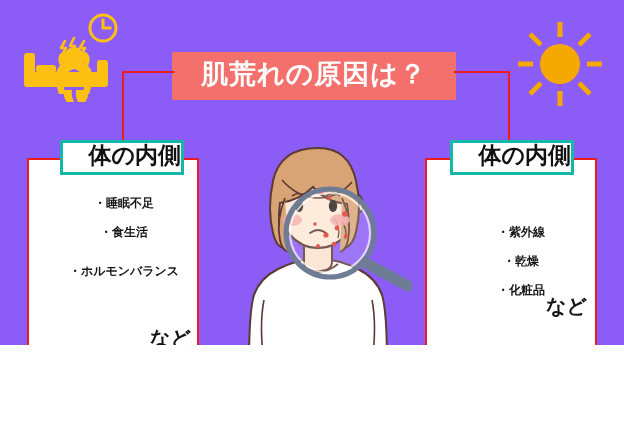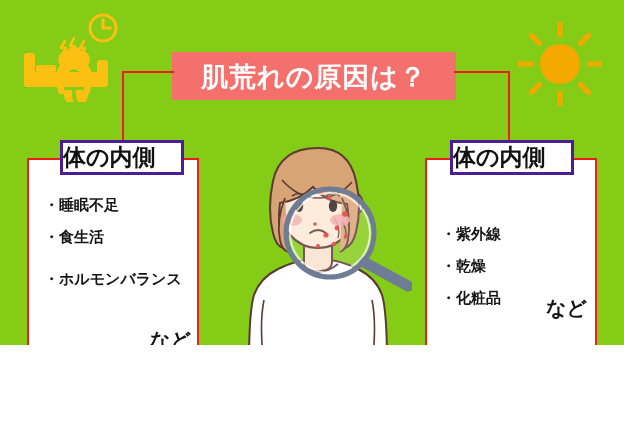--- a/index.html
+++ b/index.html
@@ -7,22 +7,23 @@
     padding: 0;
     background: #ffffff;
   }
   body {
     font-family: "DejaVu Sans", "Liberation Sans", sans-serif;
   }
   #canvas {
     position: relative;
     width: 624px;
     height: 345px;
-    background: #84cc16;
+    background: #8b5cf6;
     overflow: hidden;
+    font-family: Liberation Mono, monospace;
   }
 
   
   .title-banner {
     position: absolute;
     left: 172px;
     top: 52px;
     width: 284px;
     height: 48px;
     background: #f4706c;
@@ -49,49 +50,50 @@
 
   
   .cat-box {
     position: absolute;
     border: 2px solid #ee1c1c;
     background: #ffffff;
     box-sizing: border-box;
   }
   .cat-label {
     position: absolute;
-    border: 3px solid #4c1d95;
+    border: 3px solid #14b8a6;
     background: #ffffff;
     box-sizing: border-box;
     display: flex;
     align-items: center;
-    justify-content: flex-start;
+    justify-content: flex-end;
     z-index: 5;
   }
   .cat-label .cat-label-text {
     font-size: 23px;
     font-weight: bold;
     color: #111111;
     line-height: 1;
     white-space: nowrap;
   }
   .cat-list {
     position: absolute;
     left: 0;
     right: 0;
     list-style: none;
     margin: 0;
     padding: 0;
   }
   .cat-list li {
-    font-size: 15px;
+    font-size: 12px;
     font-weight: bold;
     color: #151515;
     line-height: 1;
     white-space: nowrap;
+    text-align: center;
   }
   .etc-text {
     position: absolute;
     font-size: 20px;
     font-weight: bold;
     color: #151515;
     line-height: 1;
     white-space: nowrap;
   }
 

